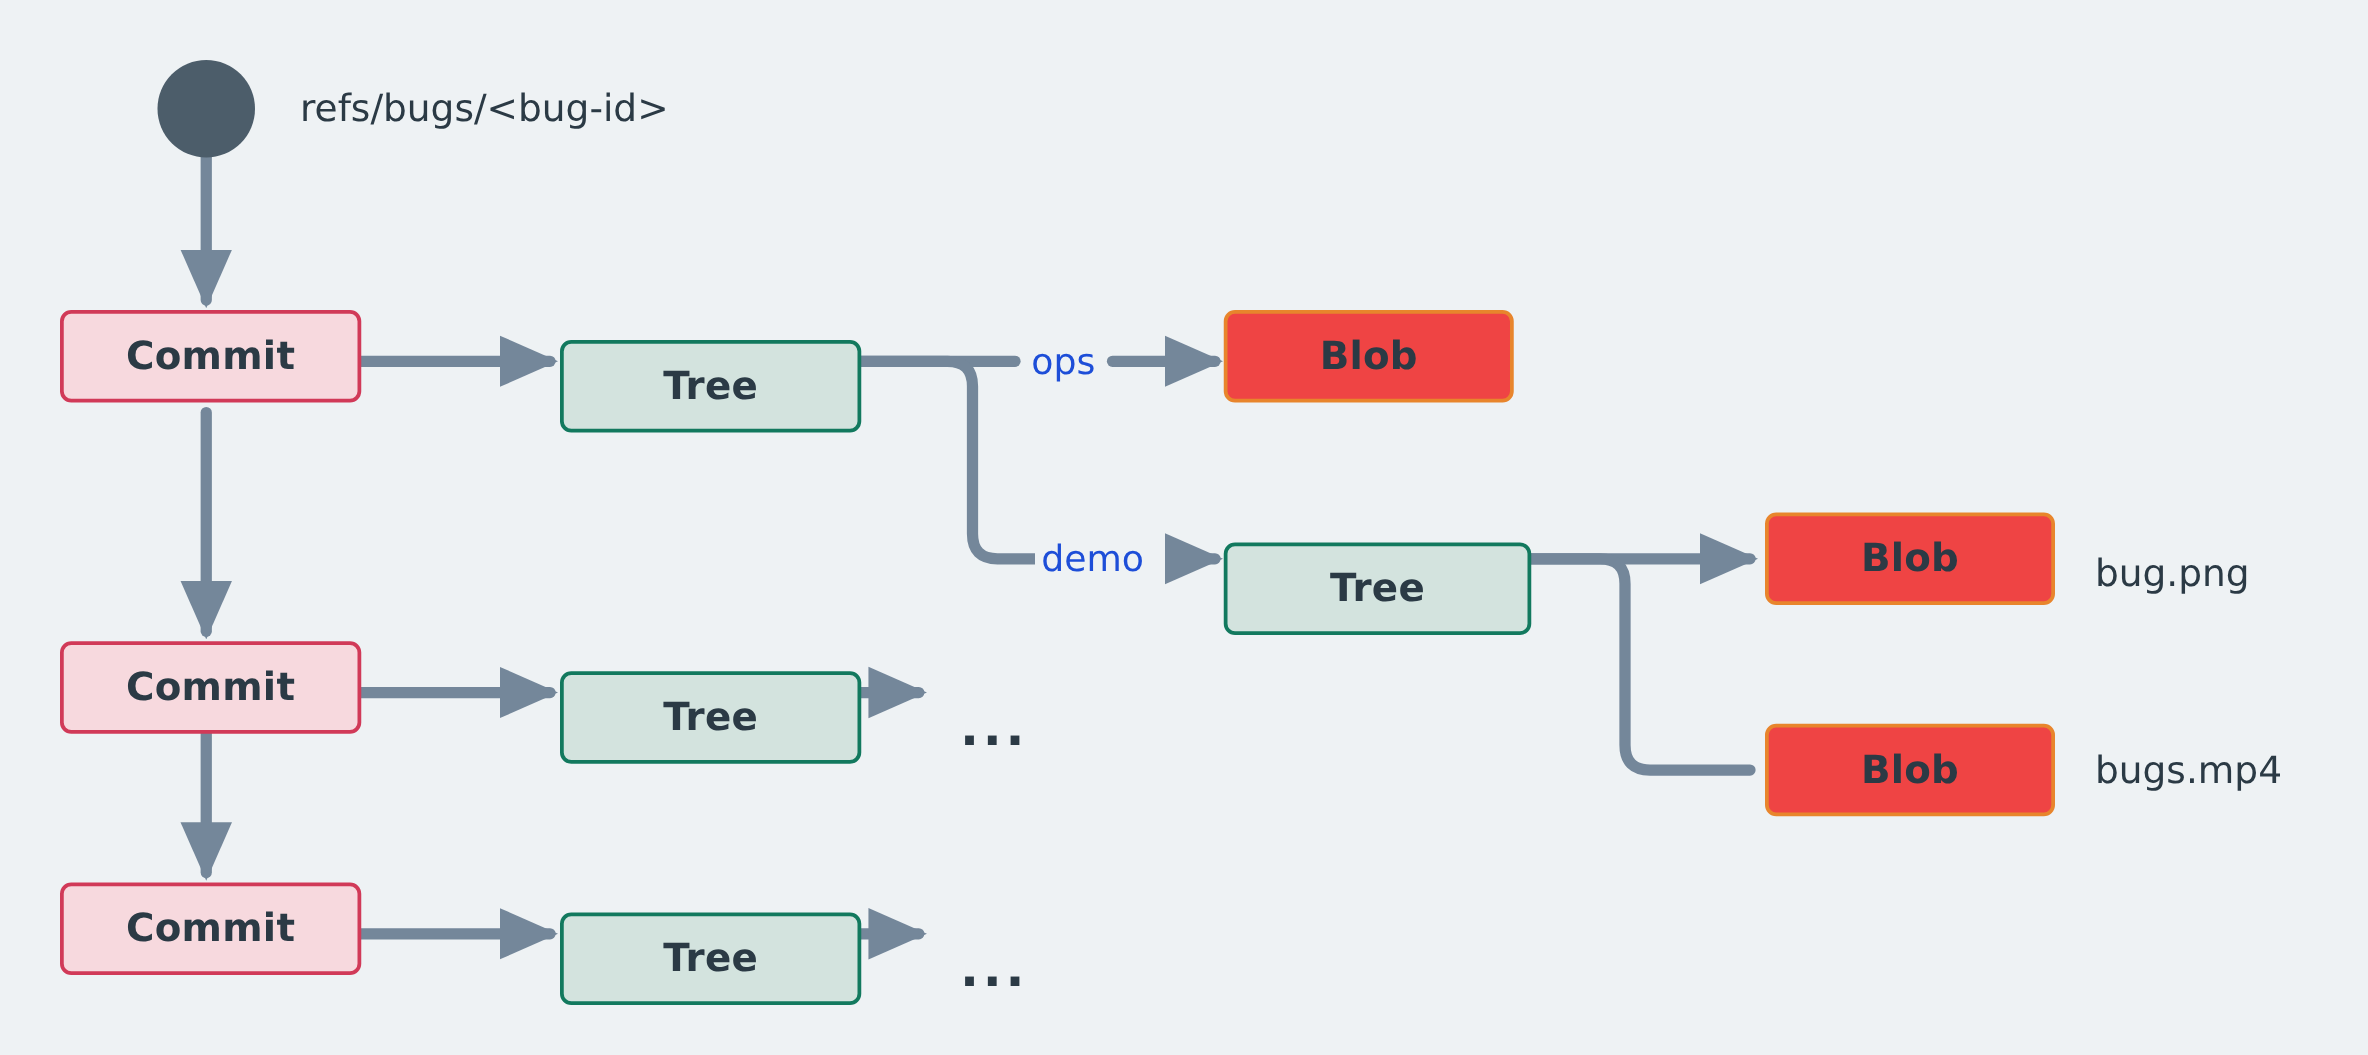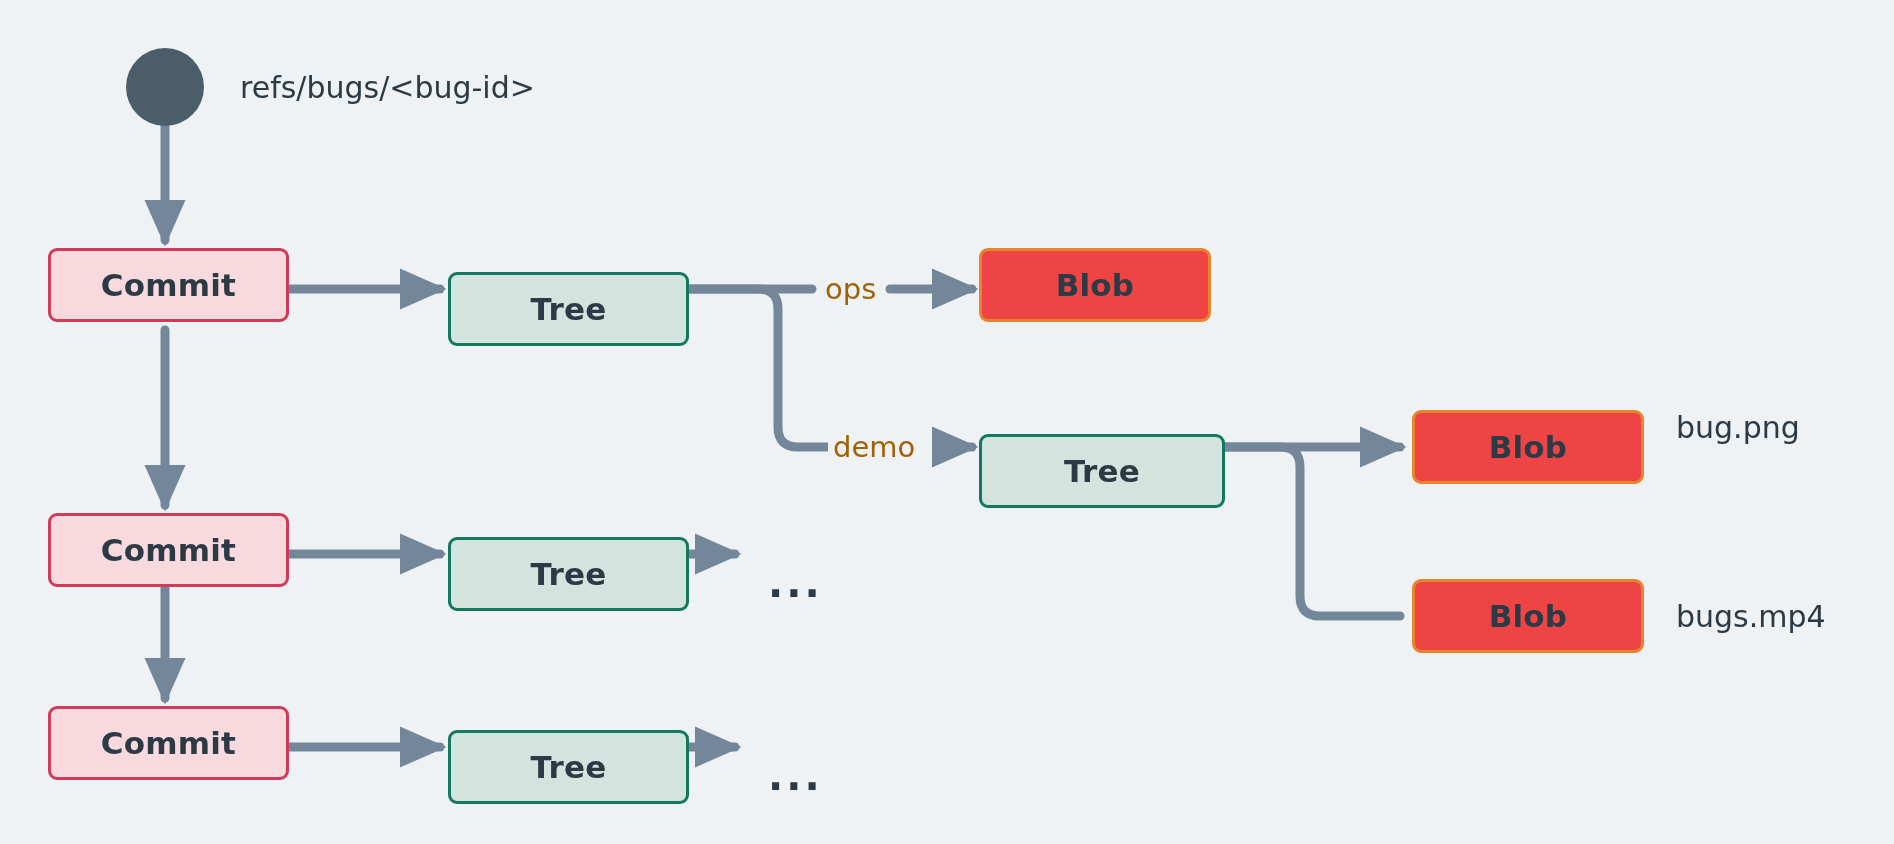--- a/index.html
+++ b/index.html
@@ -60,21 +60,21 @@
   .plain-label {
     position: absolute;
     font-size: 30px;
     color: #2b3a45;
     white-space: nowrap;
     line-height: 1;
   }
   .edge-label {
     position: absolute;
     font-size: 29px;
-    color: #a16207;
+    color: #1d4ed8;
     background: #eef2f4;
     padding: 0 5px;
     white-space: nowrap;
     line-height: 1;
   }
   .ellipsis {
     position: absolute;
     font-size: 40px;
     font-weight: 700;
     color: #2b3a45;
@@ -154,21 +154,21 @@
     <span>Blob</span>
   </div>
 
   <div class="node node-tree" style="left:979px; top:410px; width:246px; height:74px;">
     <span>Tree</span>
   </div>
 
   <div class="node node-blob" style="left:1412px; top:410px; width:232px; height:74px;">
     <span>Blob</span>
   </div>
-  <div class="plain-label" style="left:1676px; top:413px;">bug.png</div>
+  <div class="plain-label" style="left:1676px; top:445px;">bug.png</div>
 
   <div class="node node-blob" style="left:1412px; top:579px; width:232px; height:74px;">
     <span>Blob</span>
   </div>
   <div class="plain-label" style="left:1676px; top:602px;">bugs.mp4</div>
 
   <div class="ellipsis" style="left:768px; top:563px;">...</div>
   <div class="ellipsis" style="left:768px; top:756px;">...</div>
 
 </div>

